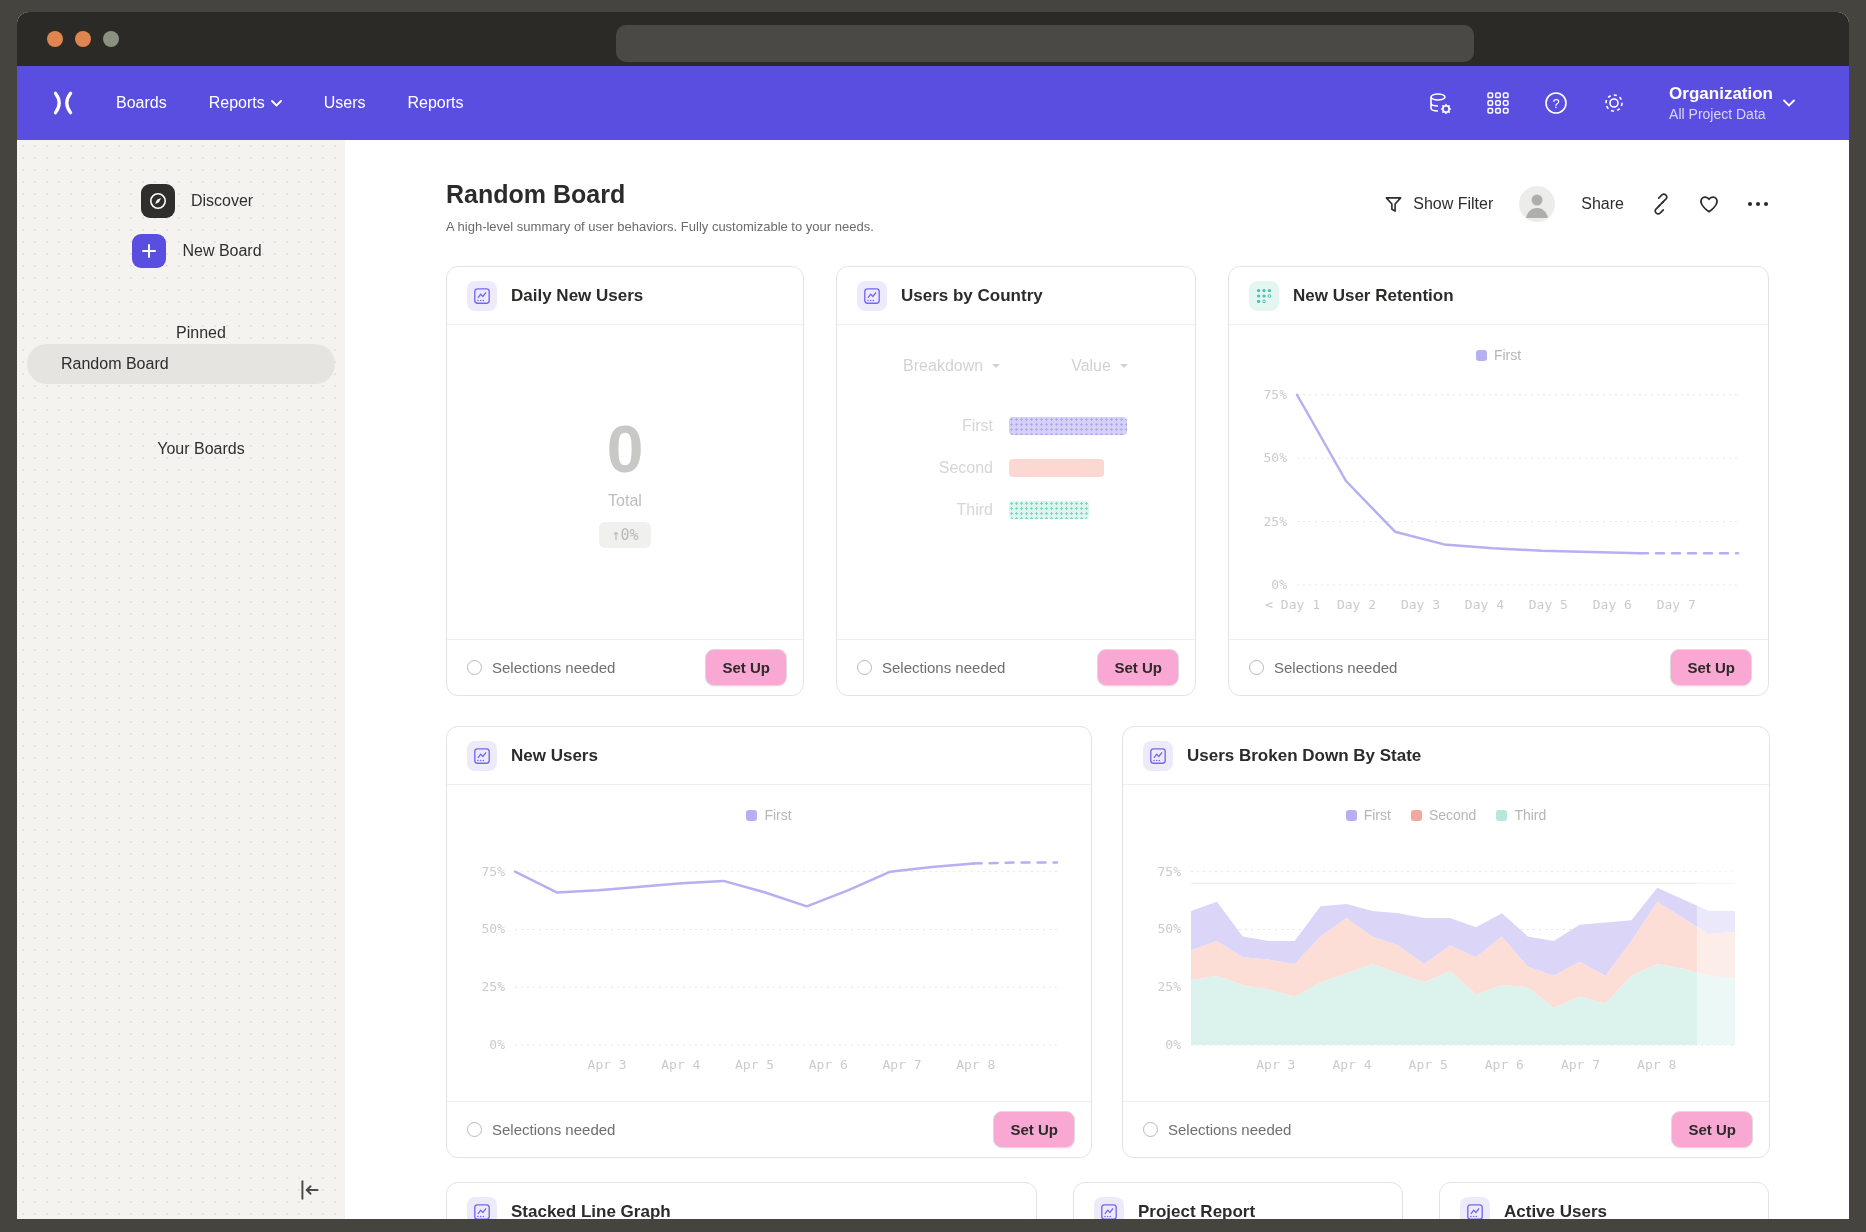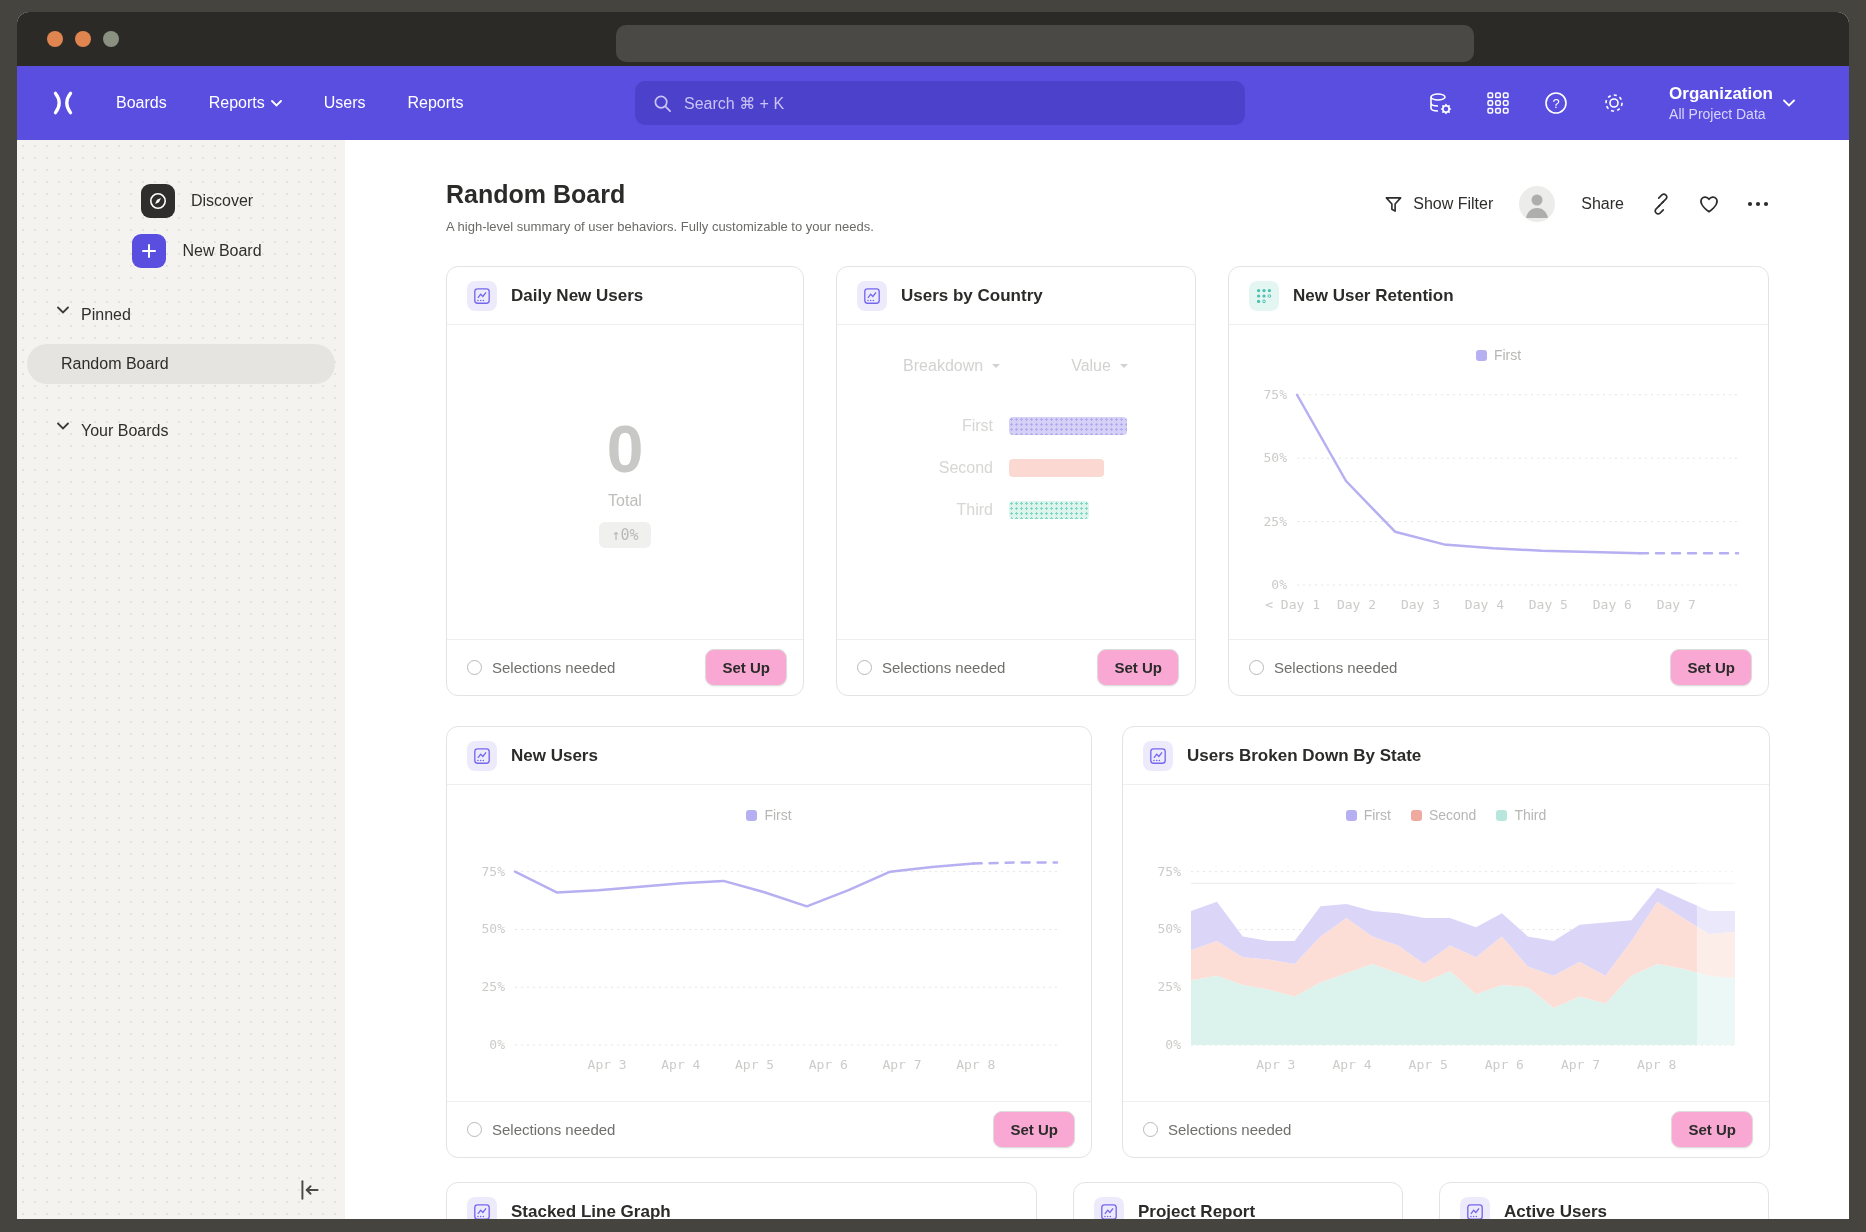--- a/index.html
+++ b/index.html
@@ -35,22 +35,22 @@
 
   
   .content-row { flex:1; display:flex; min-height:0; }
   .sidebar { width:328px; flex:0 0 auto; background:#f4f3f0; position:relative;
     background-image:radial-gradient(#e4e3e0 1px, rgba(0,0,0,0) 1px);
     background-size:12px 12px; padding-top:44px; }
   .side-item { display:flex; align-items:center; gap:16px; padding:0 0 0 32px;
     height:34px; margin-bottom:16px; cursor:pointer; font-size:16px; color:#2f2f2d;justify-content:center; }
   .sq-ic { width:34px; height:34px; border-radius:9px; display:flex;
     align-items:center; justify-content:center; flex:0 0 auto; }
-  .section-h { display:flex; gap:12px; padding-left:40px;
-    height:24px; margin:38px 0 14px; font-size:16px; color:#2f2f2d; cursor:pointer; }
+  .section-h { display:flex; align-items:center; gap:18px; padding-left:40px;
+    height:24px; margin:38px 0 14px; font-size:16px; color:#2f2f2d; cursor:pointer;flex-direction:column; }
   .pill { margin:0 10px; height:40px; background:#e5e4e1; border-radius:20px;
     display:flex; align-items:center; padding-left:34px; font-size:16px;
     color:#2d2d2b; cursor:pointer; }
   .collapse { position:absolute; right:22px; bottom:16px; width:26px; height:26px; cursor:pointer; }
 
   .main { flex:1; background:#fff; padding:40px 79px 0 101px; overflow:hidden; }
 
   
   .board-head { display:flex; align-items:flex-start; }
   .bh-title { font-size:25px; font-weight:700; color:#2b2b29; }
@@ -141,27 +141,20 @@
           </svg>
       </button>
       <button class="nav-item">
         <span>Users</span>
       </button>
       <button class="nav-item">
         <span>Reports</span>
       </button>
     </div>
 
-    <div class="searchbar">
-      <svg width="19" height="19" viewBox="0 0 20 20">
-        <circle cx="8.5" cy="8.5" r="6" fill="none" stroke="#c9c3f4" stroke-width="1.8"></circle>
-        <path d="M13 13l5 5" stroke="#c9c3f4" stroke-width="1.8" stroke-linecap="round"></path>
-      </svg>
-      <span class="ph">Search ⌘ + K</span>
-    </div>
 
     <div class="nav-right">
       <svg class="nav-ic" viewBox="0 0 26 26">
         <g fill="none" stroke="#fff" stroke-width="1.6">
           <ellipse cx="11" cy="7" rx="7" ry="3"></ellipse>
           <path d="M4 7v6c0 1.7 3.1 3 7 3M4 13v5c0 1.7 3.1 3 7 3"></path>
           <circle cx="19" cy="19" r="3.2"></circle>
           <g stroke-linecap="round">
             <path d="M19 14.6v1.2M19 22.2v1.2M14.6 19h1.2M22.2 19h1.2M15.9 15.9l.9.9M21.2 21.2l.9.9M22.1 15.9l-.9.9M16.8 21.2l-.9.9"></path>
           </g>

